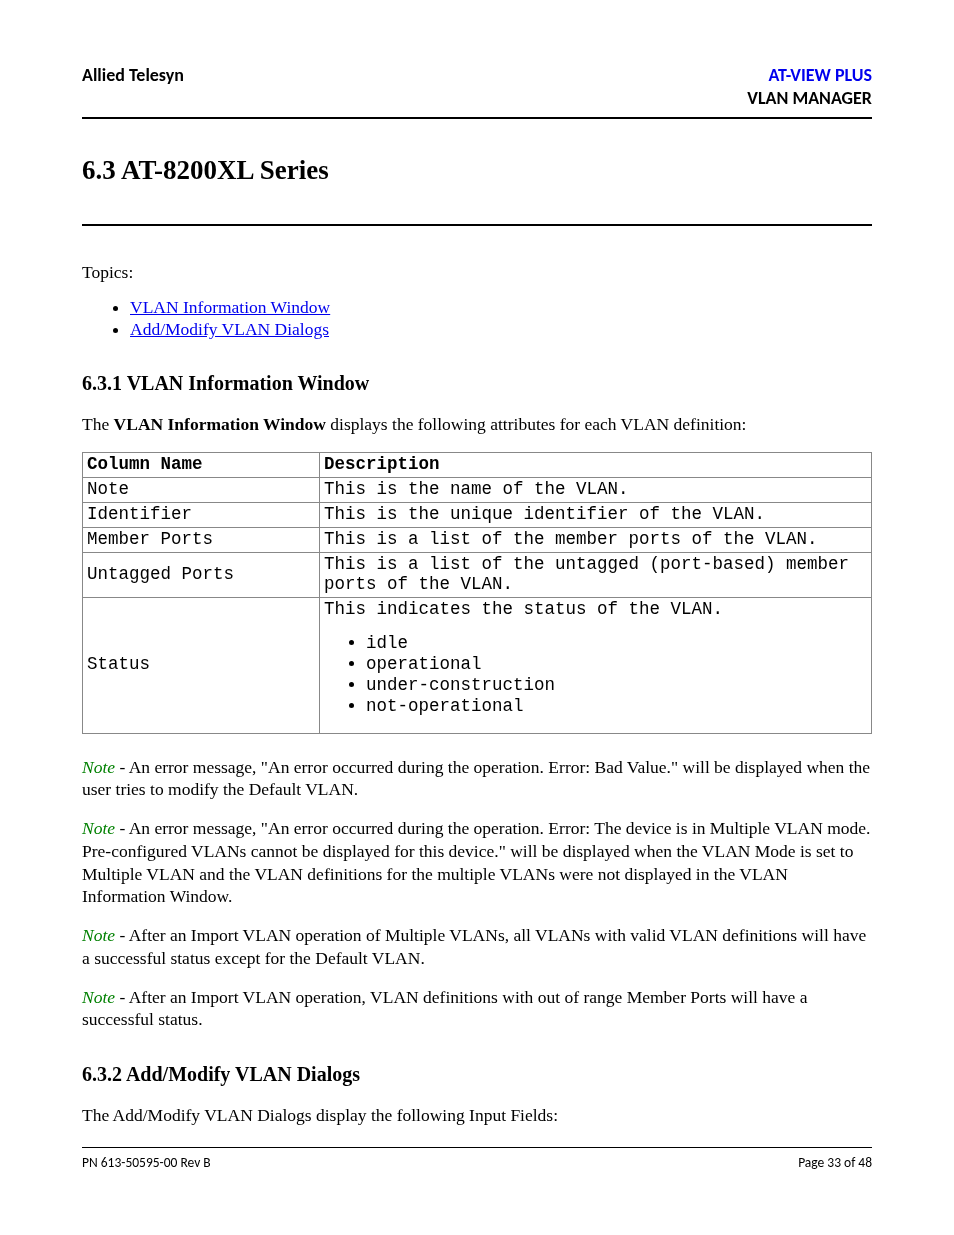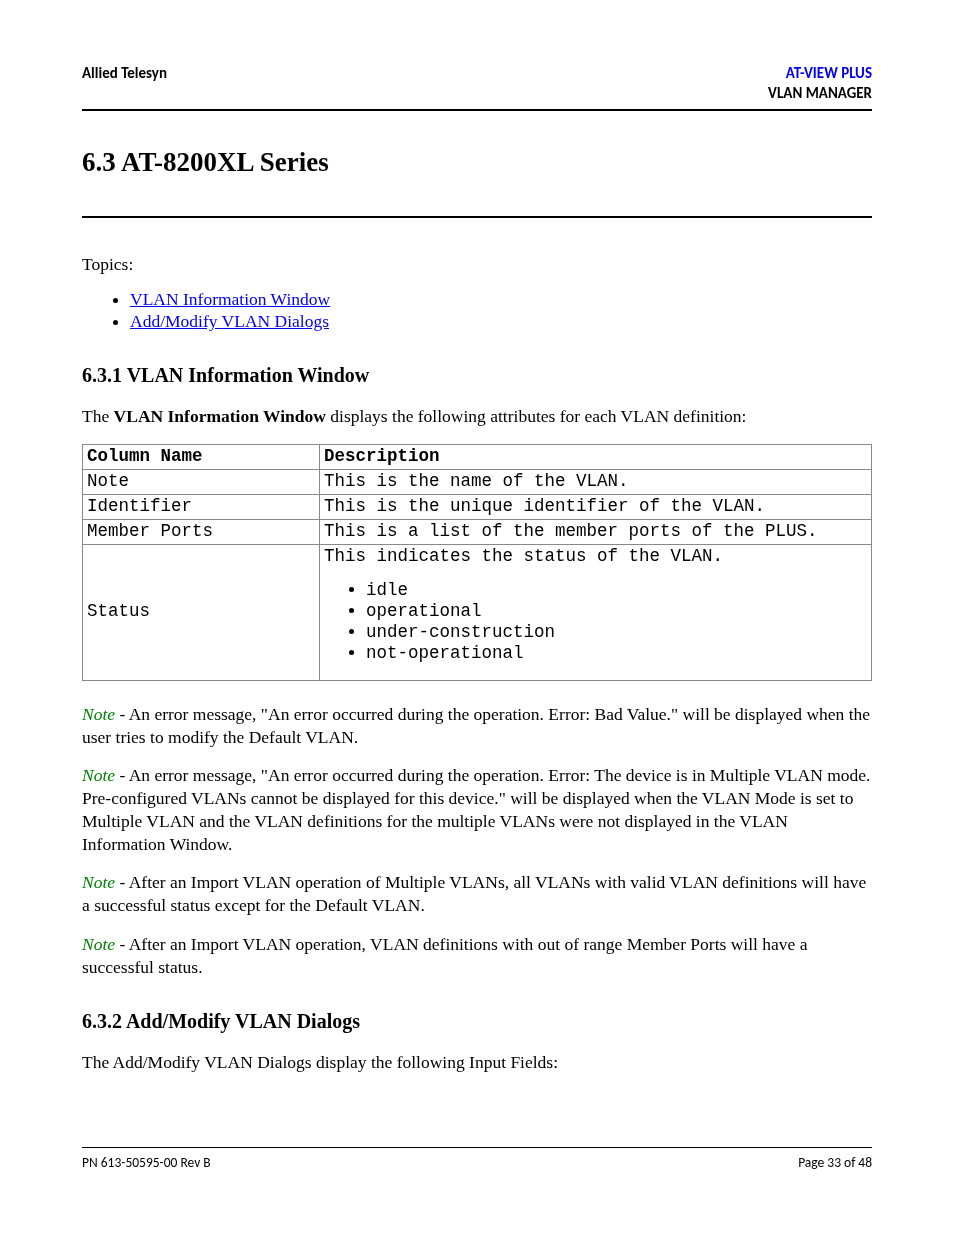--- a/index.html
+++ b/index.html
@@ -15,21 +15,21 @@
     height: 1235px;
     box-sizing: border-box;
     padding: 64px 82px 0 82px;
     position: relative;
   }
   .header-row {
     display: flex;
     justify-content: space-between;
     align-items: flex-start;
     font-family: Calibri, Arial, sans-serif;
-    font-size: 15px;
+    font-size: 18px;
     font-weight: bold;
     padding-bottom: 6px;
     border-bottom: 2px solid #000;
   }
   .header-right {
     text-align: right;
     line-height: 1.3;
   }
   .blue { color: #0000EE; }
   .section-title {
@@ -154,21 +154,25 @@
     <tr>
       <td class="col-name">Note</td>
       <td>This is the name of the VLAN.</td>
     </tr>
     <tr>
       <td class="col-name">Identifier</td>
       <td>This is the unique identifier of the VLAN.</td>
     </tr>
     <tr>
       <td class="col-name">Member Ports</td>
-      <td>This is a list of the member ports of the PLUS.</td>
+      <td>This is a list of the member ports of the VLAN.</td>
+    </tr>
+    <tr>
+      <td class="col-name">Untagged Ports</td>
+      <td>This is a list of the untagged (port-based) member ports of the VLAN.</td>
     </tr>
     <tr>
       <td class="col-name">Status</td>
       <td>
         <span>This indicates the status of the VLAN.</span>
         <ul>
           <li>idle</li>
           <li>operational</li>
           <li>under-construction</li>
           <li>not-operational</li>

